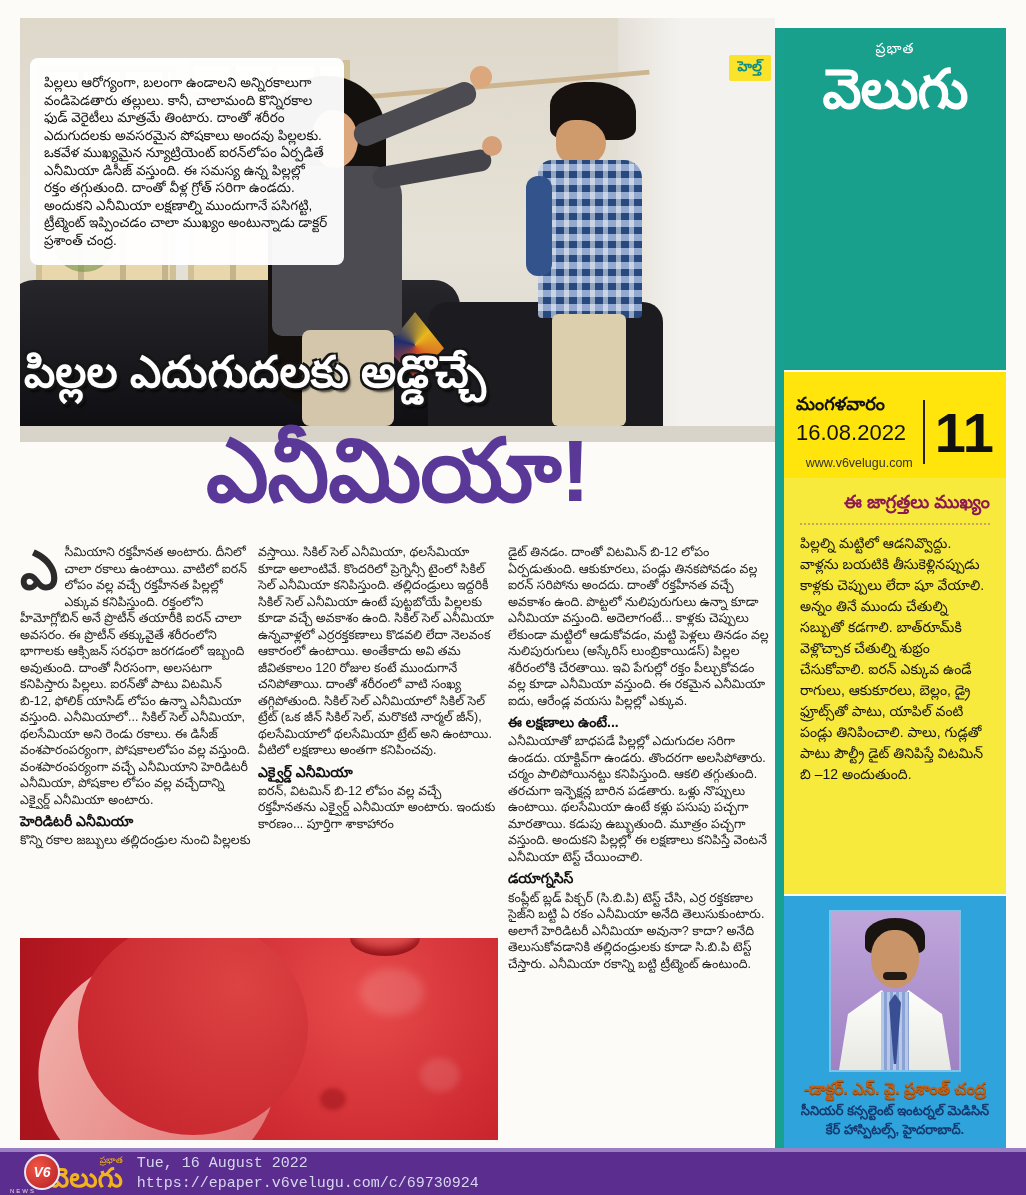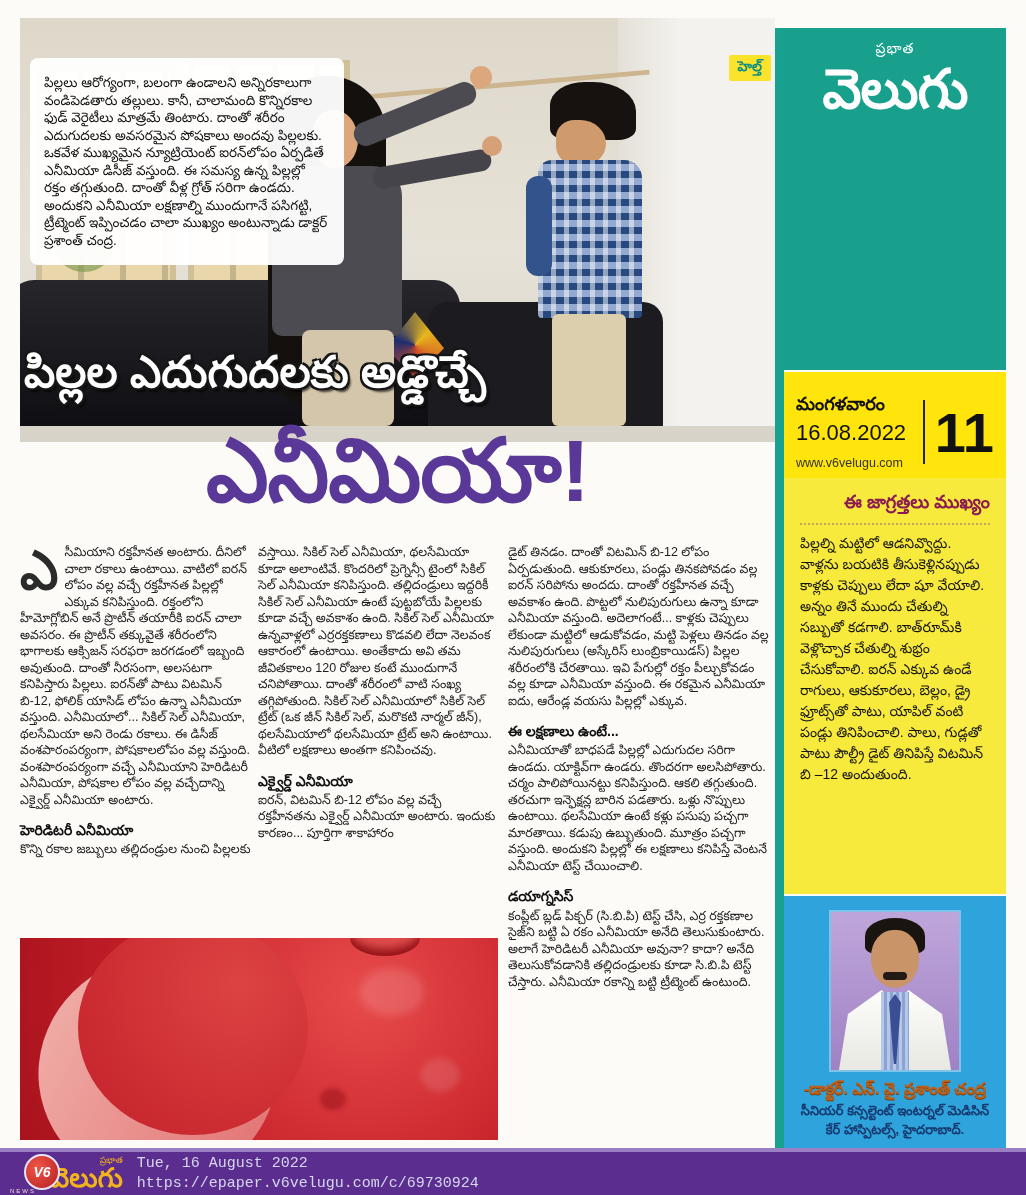--- a/index.html
+++ b/index.html
@@ -47,21 +47,21 @@
   .intro-box{position:absolute;left:10px;top:40px;width:286px;background:rgba(255,255,255,.96);
      border-radius:8px;padding:16px 14px;font-size:13.5px;line-height:1.3;color:#111;}
   .kicker{position:absolute;left:4px;top:318px;width:660px;font-size:44px;font-weight:800;color:#ffffff;line-height:1.1;
      text-shadow:2px 2px 0 #161616,-2px 2px 0 #161616,2px -2px 0 #161616,-2px -2px 0 #161616,3px 4px 2px rgba(0,0,0,.6);margin-top:12px;}
 
   
   .headline{position:absolute;left:20px;top:420px;width:755px;text-align:center;
      font-size:88px;font-weight:800;color:#5a3897;line-height:1.15;letter-spacing:-1px;}
   .col{position:absolute;top:544px;font-size:12.5px;line-height:1.32;color:#1c1c1c;}
   .col p{margin:0 0 2px 0;}
-  .col h3{margin:13px 0 2px 0;font-size:14px;color:#101010;}
+  .col h3{margin:4px 0 2px 0;font-size:14px;color:#101010;}
   .col1{left:20px;width:233px;}
   .col2{left:258px;width:242px;}
   .col3{left:508px;width:262px;}
   .dropcap{float:left;font-size:54px;line-height:.85;padding:4px 6px 0 0;color:#2b2b2b;font-weight:bold;}
 
   .sickle{position:absolute;left:20px;top:938px;width:478px;height:202px;overflow:hidden;z-index:5;
      background:radial-gradient(circle at 72% 28%,#e84b4b,#c41f28 60%,#a8131c);}
   .sk{position:absolute;}
   .sk-outer{left:18px;top:18px;width:240px;height:230px;background:linear-gradient(135deg,#f2b4ae,#e06e6e);border-radius:50%;transform:rotate(-18deg);}
   .sk-inner{left:58px;top:-18px;width:230px;height:215px;background:radial-gradient(circle at 70% 30%,#dd4343,#c22029);border-radius:50%;}
@@ -76,21 +76,21 @@
   .masthead{position:absolute;left:784px;top:28px;width:222px;height:342px;background:#18a08d;
      text-align:center;color:#fff;overflow:hidden;}
   .m-pre{font-size:14px;margin-top:12px;letter-spacing:1px;}
   .m-title{font-size:55px;font-weight:800;line-height:1.08;letter-spacing:-1px;}
   .m-sub{font-size:100px;font-weight:800;line-height:1.15;margin-top:2px;letter-spacing:-2px;}
   .datebox{position:absolute;left:784px;top:372px;width:222px;height:120px;background:#ffe50c;
      display:flex;align-items:center;padding:0 12px;box-sizing:border-box;}
   .d-left{flex:1;}
   .d-day{font-size:18px;font-weight:bold;color:#111;}
   .d-date{font-size:22px;color:#111;margin-top:1px;}
-  .d-url{font-size:12.5px;color:#333;margin-top:10px;}
+  .d-url{font-size:12.5px;color:#333;margin-top:10px;text-align:right;}
   .d-div{width:2px;height:64px;background:#222;margin:0 10px;}
   .d-num{font-size:56px;font-weight:700;color:#111;}
   .tipsbox{position:absolute;left:784px;top:478px;width:222px;height:416px;background:#f8ea3d;
      padding:14px 16px;box-sizing:border-box;}
   .t-head{font-size:18px;font-weight:bold;color:#8c1a52;margin-left:44px;}
   .t-rule{border-bottom:2px dotted #c9a35f;margin:6px 0 8px 0;}
   .t-body{font-size:14px;line-height:1.5;color:#151515;}
   .doctor-card{position:absolute;left:784px;top:896px;width:222px;height:252px;background:#2fa3dc;
      text-align:center;box-sizing:border-box;padding-top:14px;}
   .doc-photo{position:relative;width:128px;height:158px;margin:0 auto;overflow:hidden;

